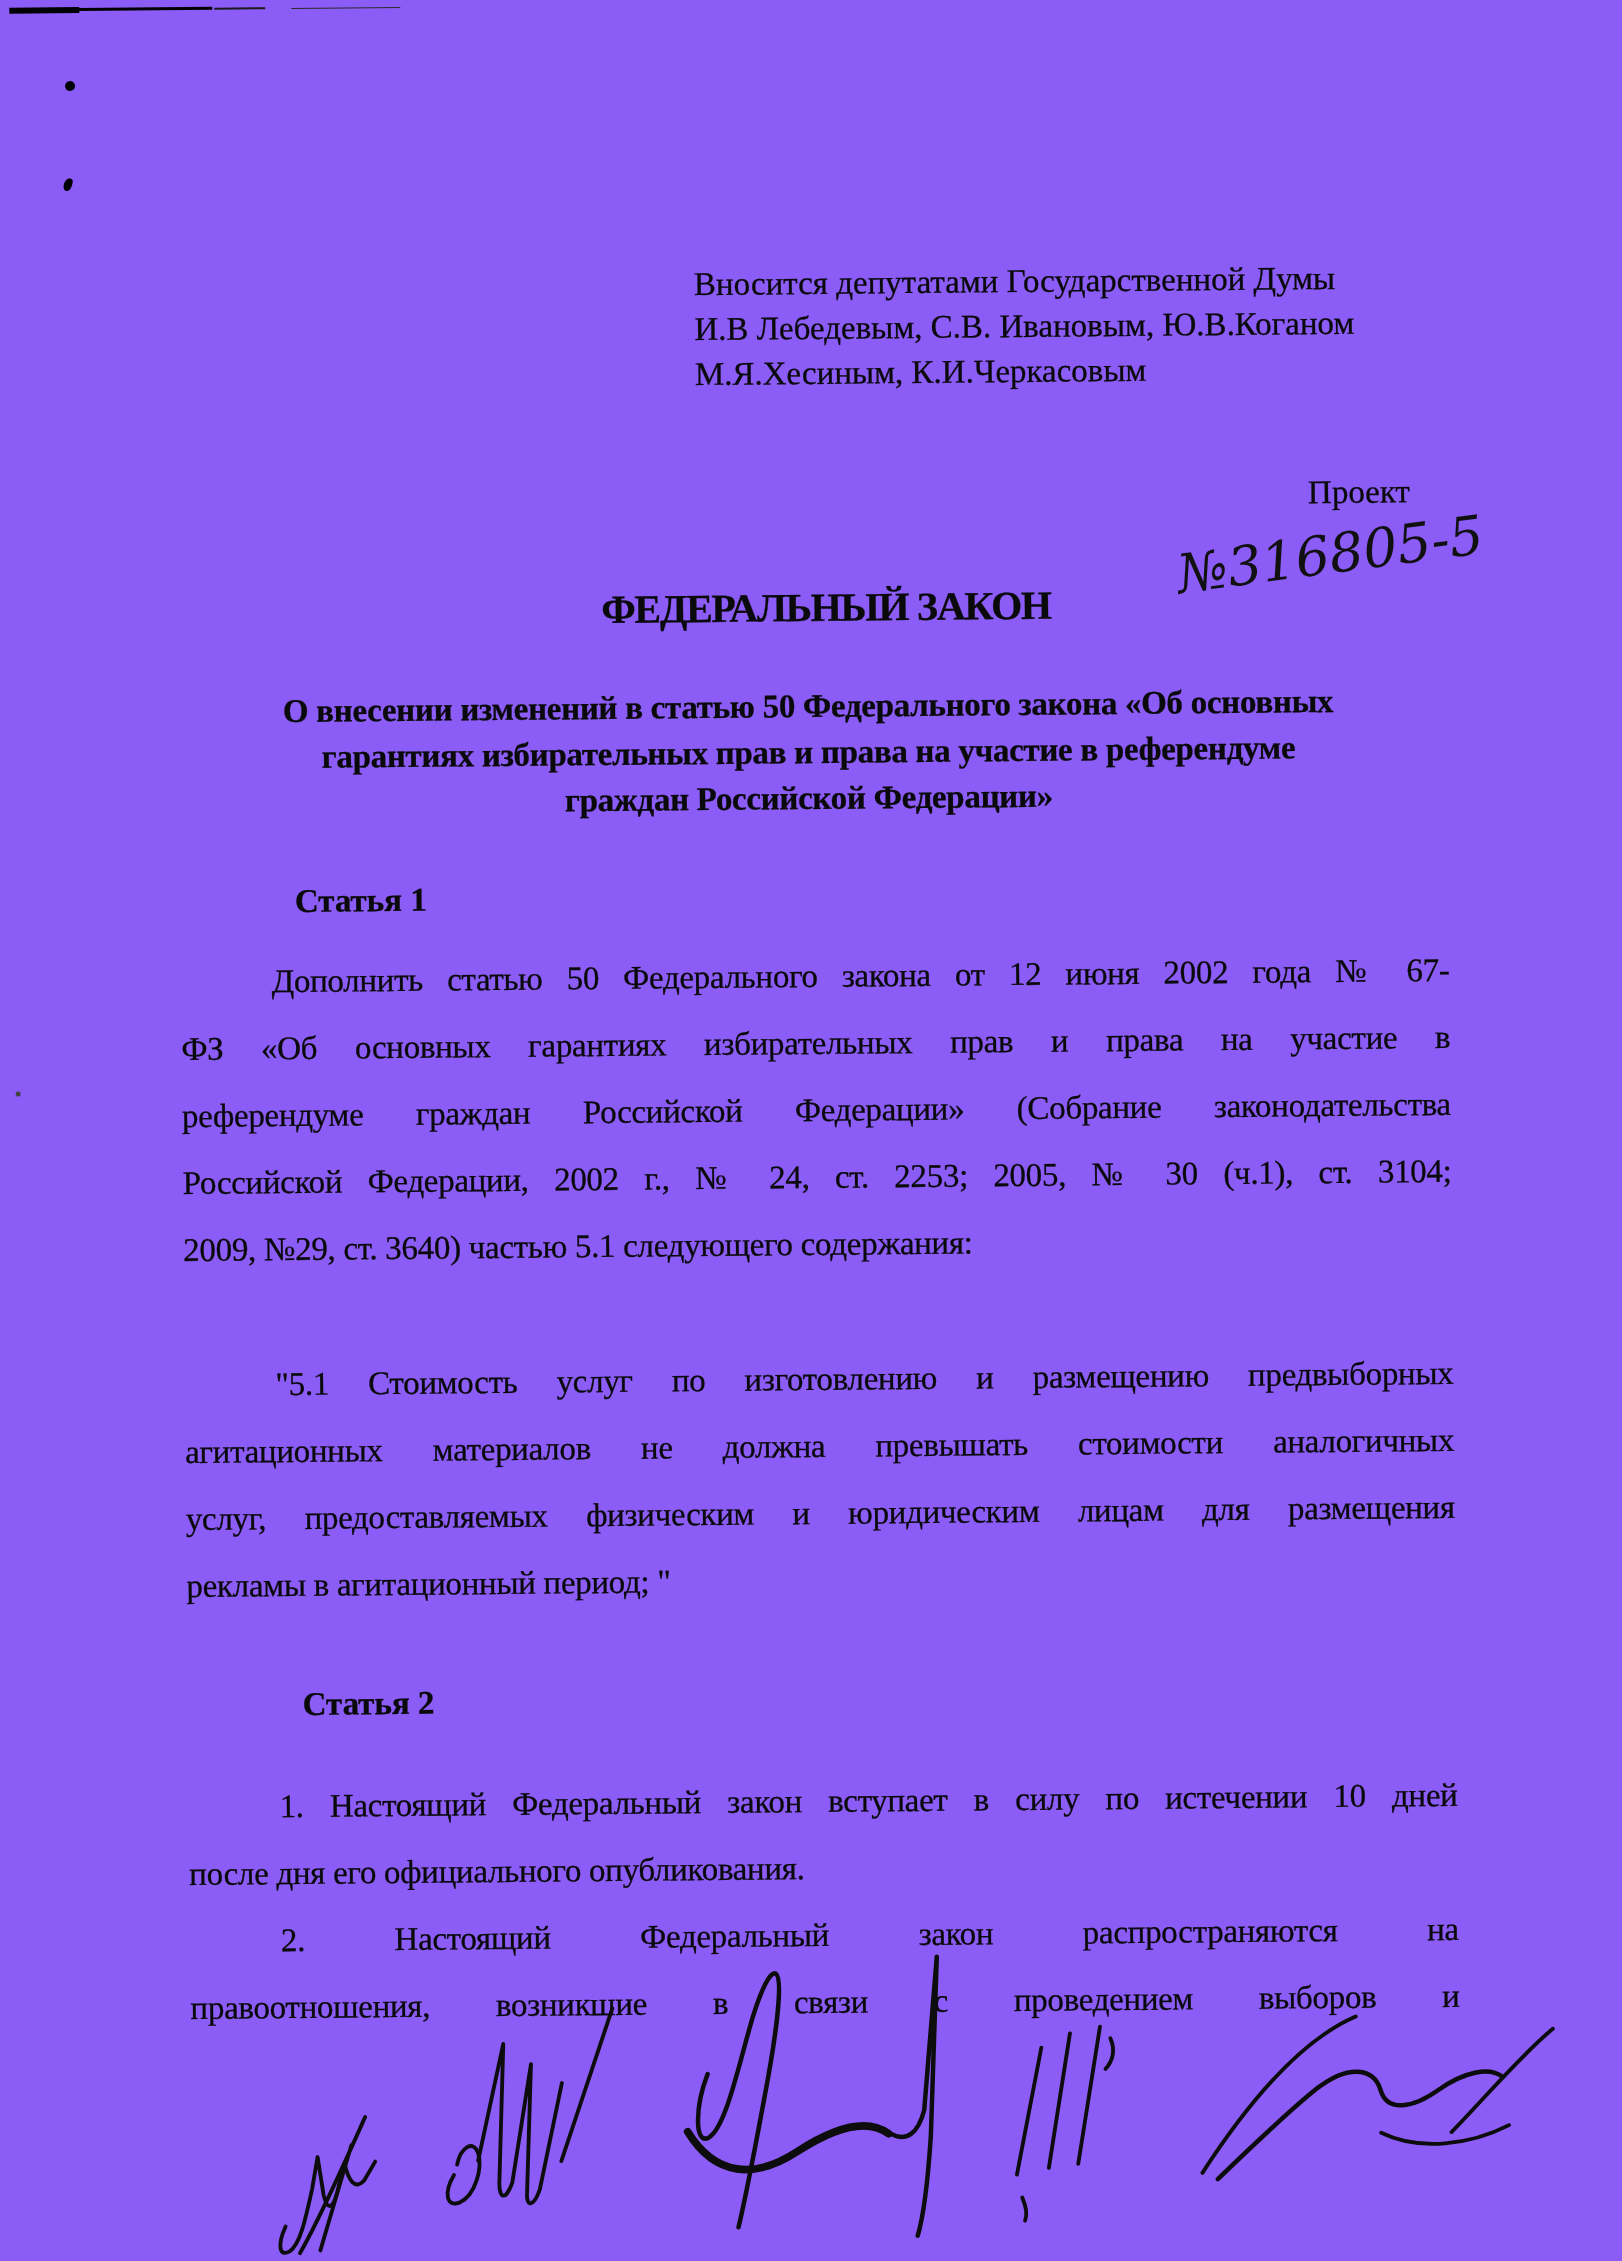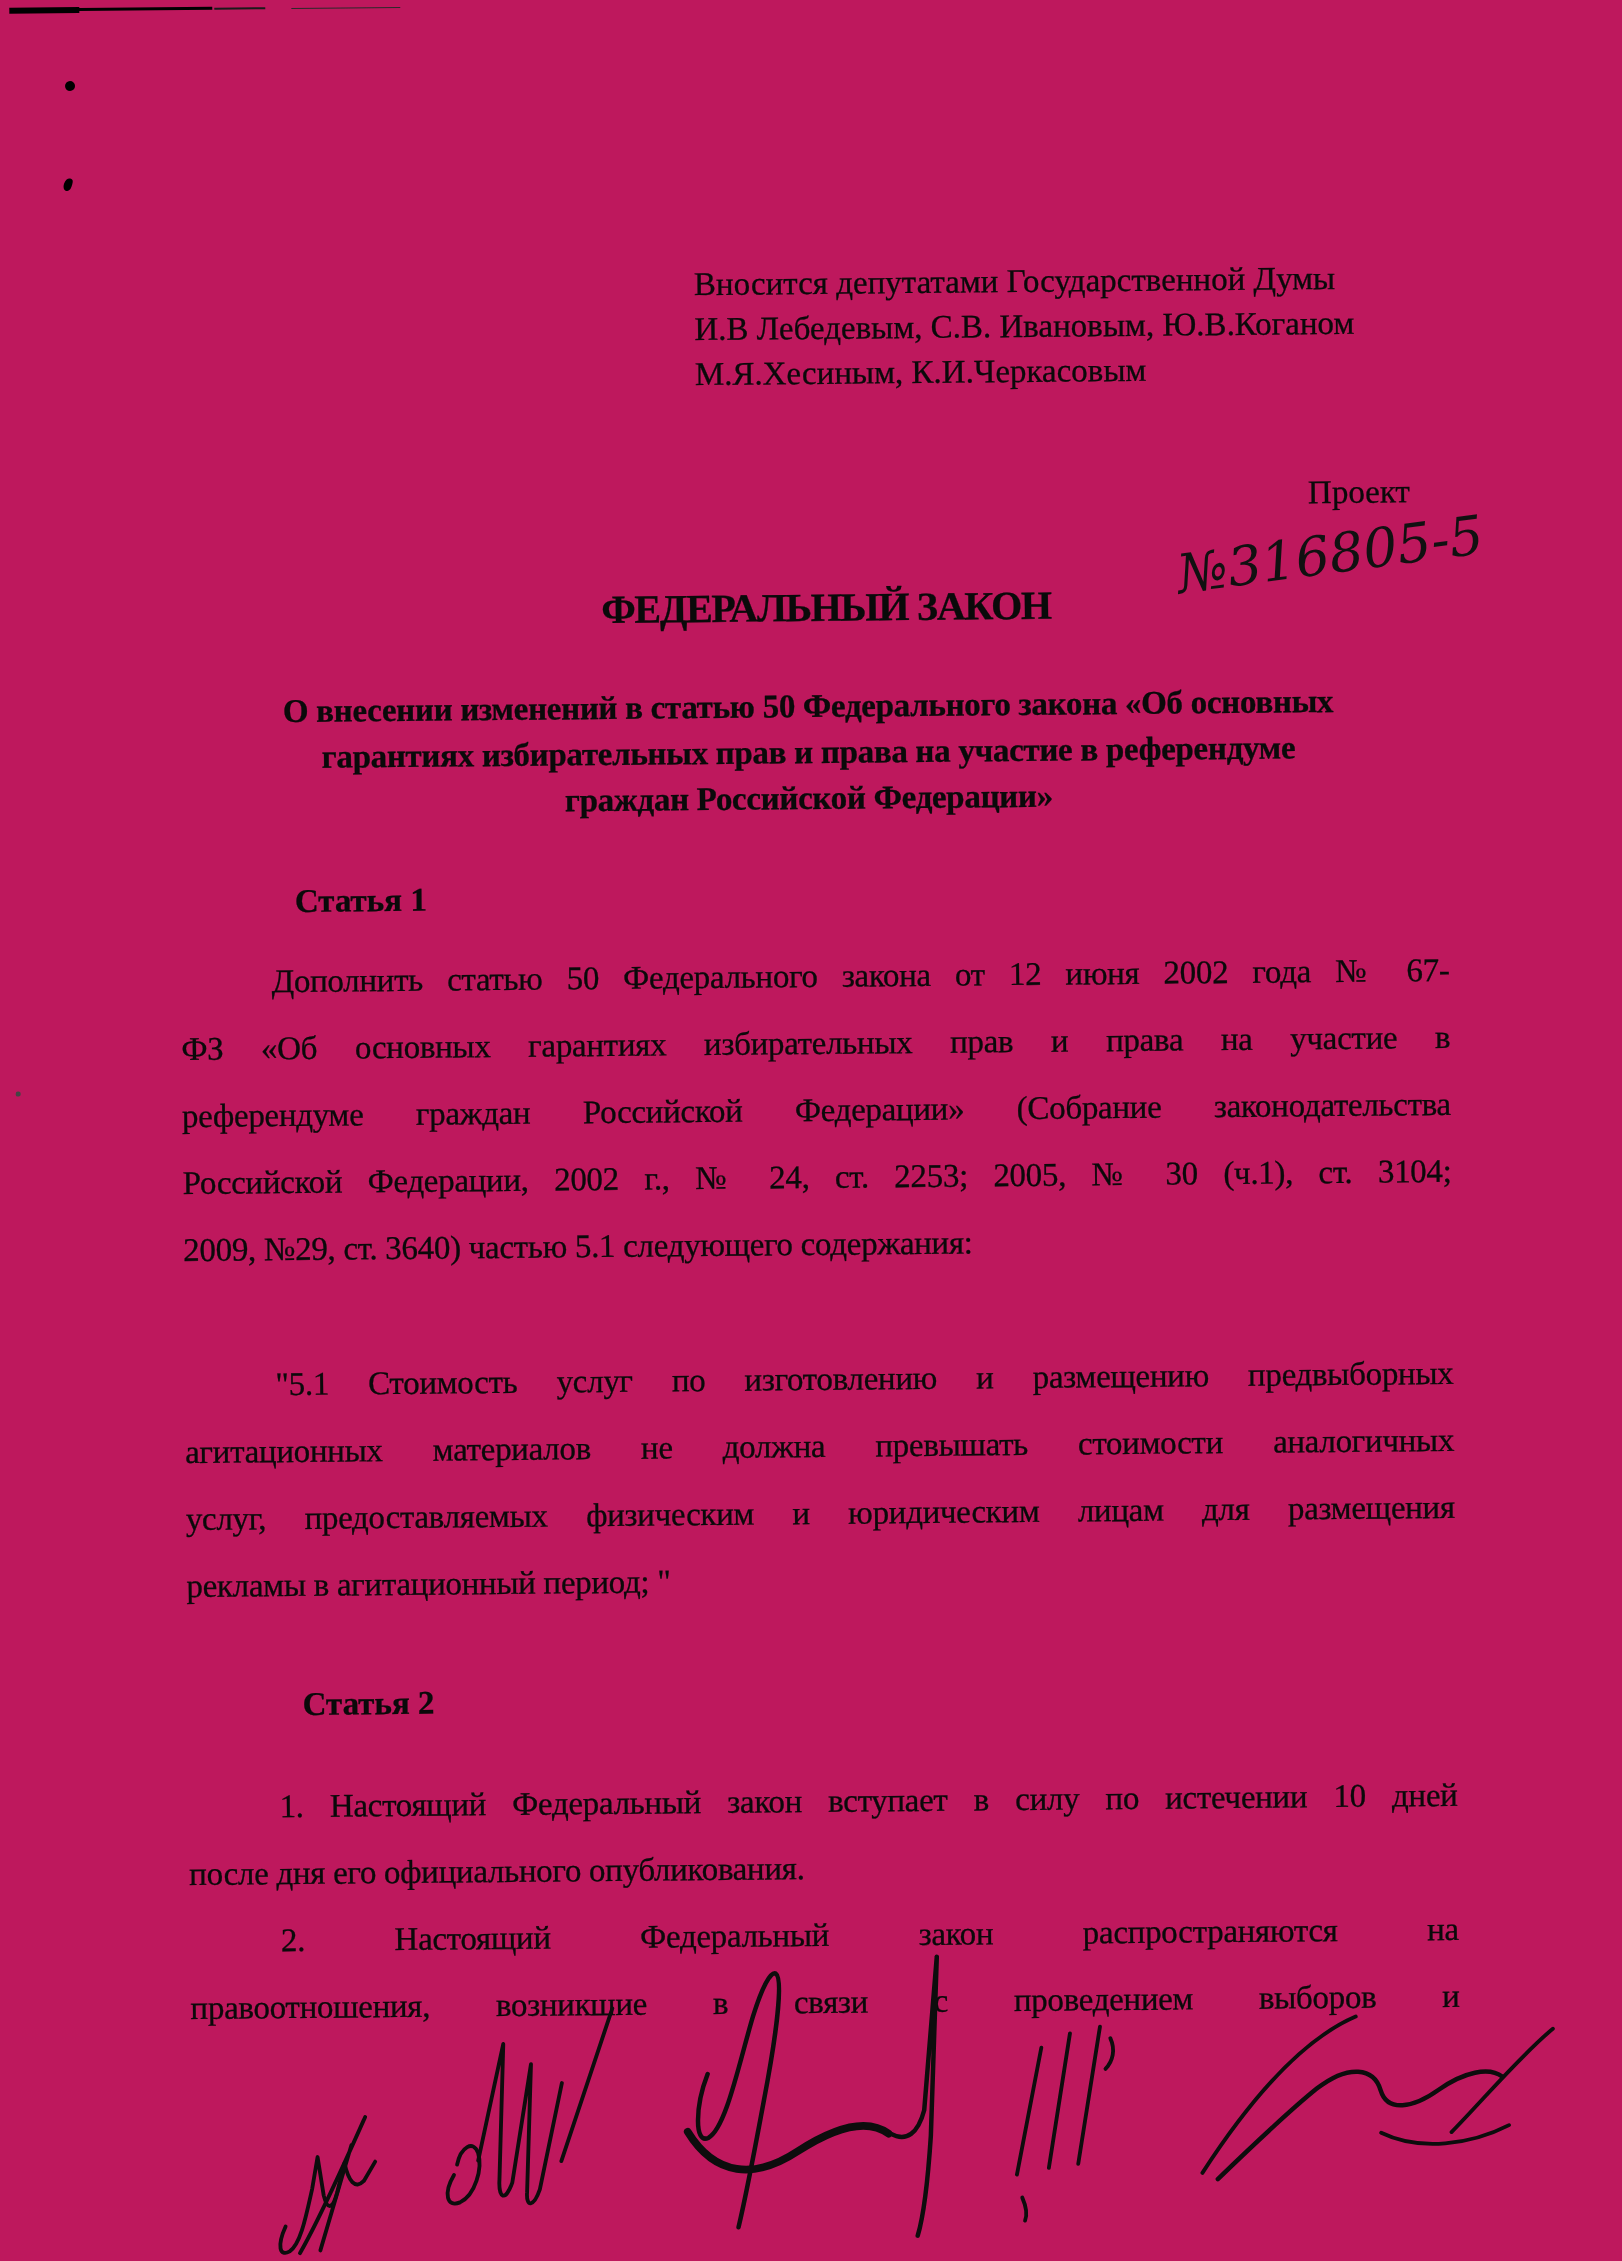--- a/index.html
+++ b/index.html
@@ -1,19 +1,19 @@
 <!DOCTYPE html>
 <html style="font-size:10.2px"><head>
 <meta charset="utf-8">
 <style>
   html,body{margin:0;padding:0;background:#e8e8e8;}
   .page{
     position:relative;
     width:1622px;height:2261px;
-    background:#be185d;
+    background:#8b5cf6;
     overflow:hidden;
     font-family:"Liberation Serif", serif;
     color:#0a0a0a;
   }
   .content{
     position:absolute;inset:0;
     transform:rotate(-0.55deg);
     transform-origin:50% 45%;
   }
   

